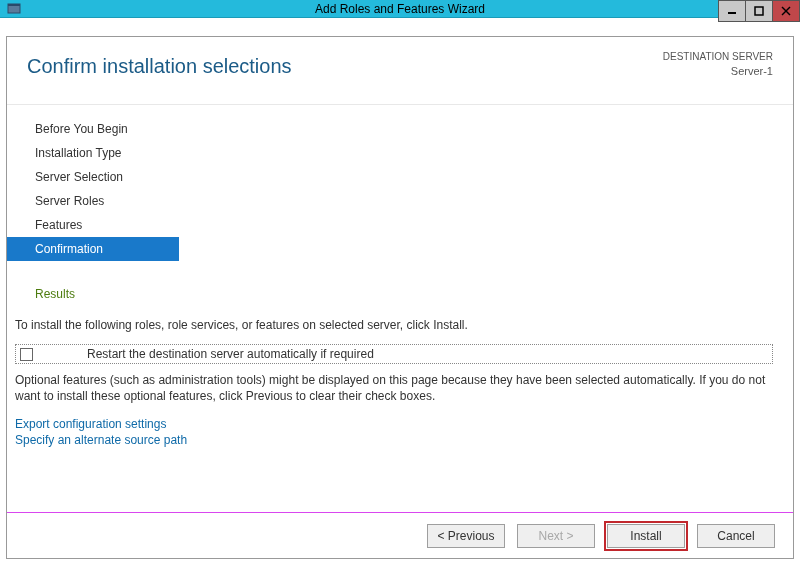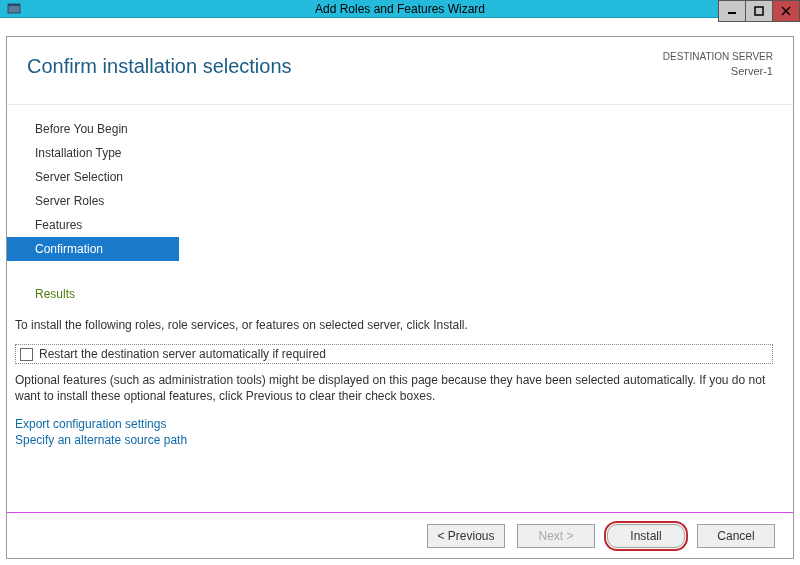--- a/index.html
+++ b/index.html
@@ -29,21 +29,21 @@
   .body-area { position: absolute; top: 68px; bottom: 46px; left: 0; right: 0; display: flex; flex-direction: column; }
 
   .sidebar { width: 172px; padding-top: 12px; }
   .sidebar-item { font-size: 12px; color: #333; padding: 5px 0 5px 28px; cursor: default; }
   .sidebar-item.selected { background: #1979ca; color: #fff; }
   .sidebar-item.disabled { color: #4d7c0f; margin-top: 21px; }
 
   .content { flex: 1; padding: 12px 20px 0 8px; font-size: 12px; color: #333; position: relative; }
   .instr { margin-bottom: 12px; }
   .restart-row {
-    border: 1px dotted #888; padding: 2px 4px; display: flex; align-items: center; margin-bottom: 8px;
+    border: 1px dotted #888; padding: 2px 4px; display: flex; align-items: center; margin-bottom: 8px; gap: 48px;
   }
   .chk { width: 13px; height: 13px; border: 1px solid #666; margin-right: 6px; background:#fff; display:inline-block; }
   .optional-note { margin-bottom: 10px; line-height: 1.35; }
   .features-box {
     border: 1px solid #b5b5b5; height: 192px; padding: 8px 10px; overflow: auto;
   }
   .feat-l0 { padding: 2px 0 2px 0px; }
   .feat-l1 { padding: 2px 0 2px 18px; }
   .feat-l2 { padding: 2px 0 2px 36px; }
   .links { margin-top: 12px; }
@@ -52,21 +52,21 @@
   .footer {
     position: absolute; left: 0; right: 0; bottom: 0; height: 46px;
     border-top: 1px solid #d946ef; display: flex; align-items: center; justify-content: flex-end;
     padding-right: 18px; gap: 12px;
   }
   .btn {
     min-width: 78px; height: 24px; border: 1px solid #9e9e9e; background: #efefef;
     font-size: 12px; color: #333; padding: 0 8px; cursor: pointer;
   }
   .btn.disabled { color: #a8a8a8; }
-  .btn.install { outline: 2px solid #c1272d; outline-offset: 1px; border-radius: 10px; }
+  .btn.install { outline: 2px solid #c1272d; outline-offset: 1px; }
   .underline-first::first-letter { text-decoration: underline; }
 </style>
 </head>
 <body>
 
 <div class="titlebar">
   <span class="titlebar-icon">
     <svg viewBox="0 0 16 16" width="16" height="16">
         <rect x="2" y="3" width="12" height="9" fill="#5a7a9a" stroke="#2a4a6a"></rect>
         <rect x="2" y="3" width="12" height="2" fill="#2a4a6a"></rect>

